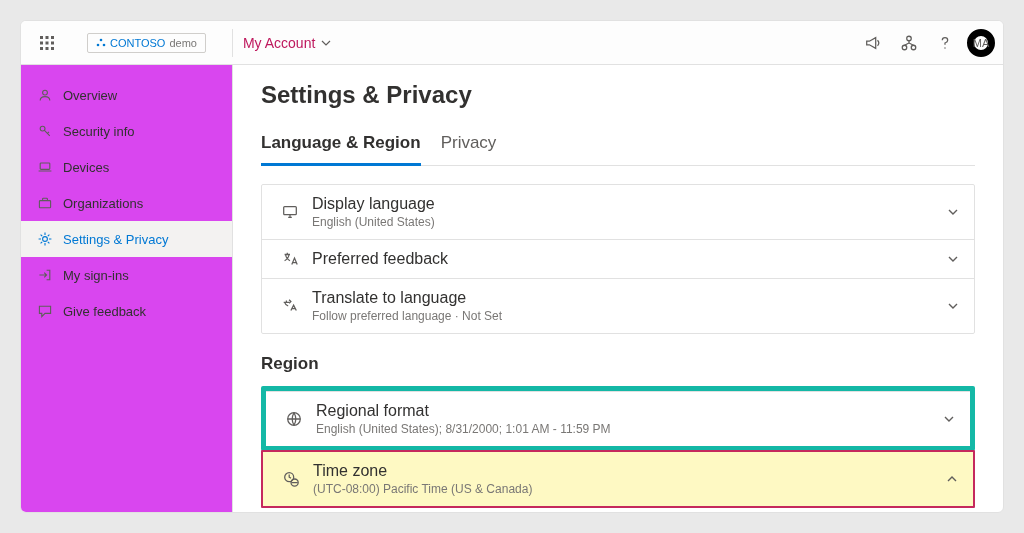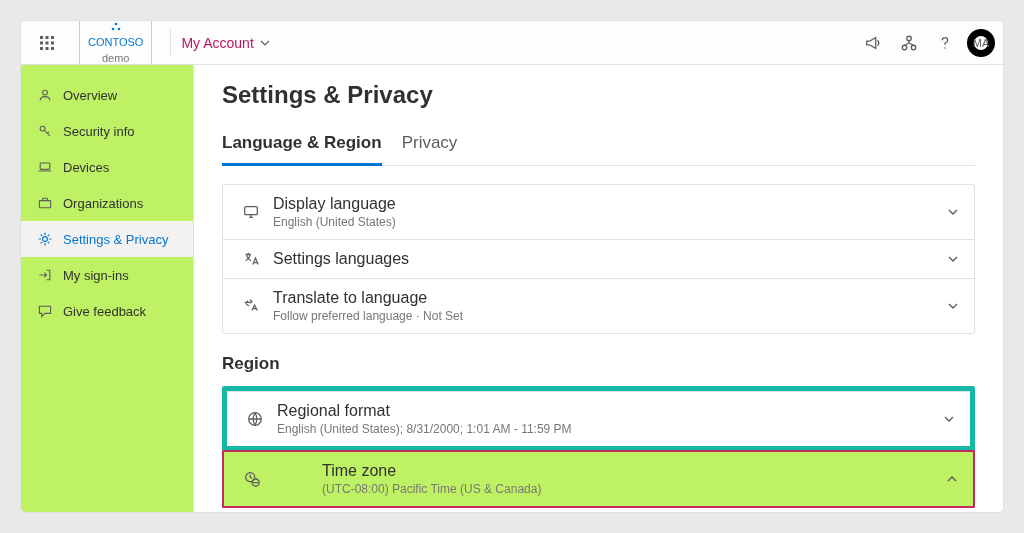--- a/index.html
+++ b/index.html
@@ -2,32 +2,32 @@
 <html><head>
 <meta charset="utf-8">
 <style>
   * { box-sizing: border-box; margin: 0; padding: 0; }
   html, body { width: 1024px; height: 533px; font-family: "Segoe UI", Arial, sans-serif; background: #e9e9e9; font-size: 14px; color: #323130; }
   .frame { position: absolute; top: 20px; left: 20px; right: 20px; bottom: 20px; background: #fff; border-radius: 6px; overflow: hidden; border:1px solid #e1e1e1;}
   
   .topbar { height: 44px; display: flex; align-items: center; border-bottom: 1px solid #e1e1e1; padding: 0 8px; background:#fdfdfd;}
   .waffle { width: 36px; height: 36px; display:flex; align-items:center; justify-content:center; cursor:pointer;}
   .waffle svg { width:16px; height:16px; fill:#605e5c;}
-  .brand-box { border:1px solid #d0cecb; padding:3px 8px; margin: 0 14px; border-radius:2px; font-size:11px; color:#0078d4; display:flex; align-items:center; gap:4px;flex-direction:column;}
+  .brand-box { border:1px solid #d0cecb; padding:3px 8px; margin: 0 22px; border-radius:2px; font-size:11px; color:#0078d4; display:flex; align-items:center; gap:4px;}
   .brand-box .demo { color:#797775; }
   .vsep { width:1px; height:28px; background:#e1e1e1; margin: 0 4px;}
   .acct-drop { display:flex; align-items:center; gap:6px; padding:0 6px; color:#be185d; font-weight:400; cursor:pointer;}
   .acct-drop svg { width:10px; height:10px; fill:#605e5c;}
   .topbar-spacer { flex:1; }
   .top-icn { width:36px; height:36px; display:flex; align-items:center; justify-content:center; cursor:pointer;}
   .top-icn svg { width:18px; height:18px; fill:none; stroke:#605e5c; stroke-width:1.4;}
   .avatar { width:28px; height:28px; border-radius:50%; border:7px solid #000000; display:flex; align-items:center; justify-content:center; font-size:11px; color:#605e5c; margin-left:4px; cursor:pointer;}
   
   .body { display:flex; height: calc(100% - 44px); }
-  .sidebar { width:173px; border-right:1px solid #e1e1e1; padding-top:12px; background:#bef264;}
+  .sidebar { width:212px; border-right:1px solid #e1e1e1; padding-top:12px; background:#d946ef;}
   .nav-item { display:flex; align-items:center; gap:10px; padding: 10px 16px; font-size:13px; color:#323130; cursor:pointer;}
   .nav-item svg { width:16px; height:16px; fill:none; stroke:#605e5c; stroke-width:1.4;}
   .nav-item.active { background:#f3f2f1; color:#0078d4; font-weight:400;}
   .nav-item.active svg { stroke:#0078d4;}
   
   .main { flex:1; padding: 16px 28px 24px 28px; overflow:auto;}
   .page-title { font-size:24px; font-weight:600; margin-bottom:18px;}
   .tabs { display:flex; gap:20px; border-bottom:1px solid #e1e1e1; margin-bottom:18px;}
   .tab { padding:6px 0 10px 0; font-size:17px; color:#605e5c; cursor:pointer;}
   .tab.active { color:#323130; font-weight:600; border-bottom:3px solid #0078d4; margin-bottom:-1px;}
@@ -36,21 +36,21 @@
   .row { display:flex; align-items:center; padding:10px 14px; border-top:1px solid #e1e1e1;}
   .card-group .row:first-child { border-top:none;}
   .row-icon { width:28px; display:flex; align-items:center; justify-content:center; margin-right:8px;}
   .row-icon svg { width:18px; height:18px; fill:none; stroke:#605e5c; stroke-width:1.4;}
   .row-text { flex:1; }
   .row-label { font-size:16px; color:#323130;}
   .row-sub { font-size:12px; color:#797775; margin-top:2px;}
   .chev { width:14px; height:14px; }
   .chev svg { width:14px; height:14px; fill:none; stroke:#605e5c; stroke-width:1.4;}
   .region-group { border:5px solid #14b8a6; border-radius:2px; }
-  .tz-row { border:2px solid #c5295d; border-radius:1px; background:#bef264;gap:48px;}
+  .tz-row { border:2px solid #c5295d; border-radius:1px; background:#fef9c3;}
 </style>
 </head>
 <body>
 
 <div class="frame">
 
   <div class="topbar">
     <div class="waffle">
       <svg viewBox="0 0 16 16">
           <rect x="1" y="1" width="3" height="3"></rect>
@@ -184,21 +184,21 @@
               </svg></div>
         </div>
         <div class="row">
           <div class="row-icon">
               <svg viewBox="0 0 20 20">
                 <path d="M4 5 L10 5 M7 3 L7 5 M5 5 Q6 10 10 12 M9 5 Q8 10 4 12"></path>
                 <path d="M12 16 L15 9 L18 16 M13 14 L17 14"></path>
               </svg>
             </div>
           <div class="row-text">
-            <div class="row-label">Settings languages</div>
+            <div class="row-label">Preferred feedback</div>
           </div>
           <div class="chev"><svg viewBox="0 0 14 14">
                 <path d="M3 5 L7 9 L11 5"></path>
               </svg></div>
         </div>
         <div class="row">
           <div class="row-icon">
               <svg viewBox="0 0 20 20">
                 <path d="M3 6 L9 6 M6 4 L6 6 M4 6 Q5 9 8 10"></path>
                 <path d="M11 15 L14 9 L17 15 M12 13 L16 13"></path>

